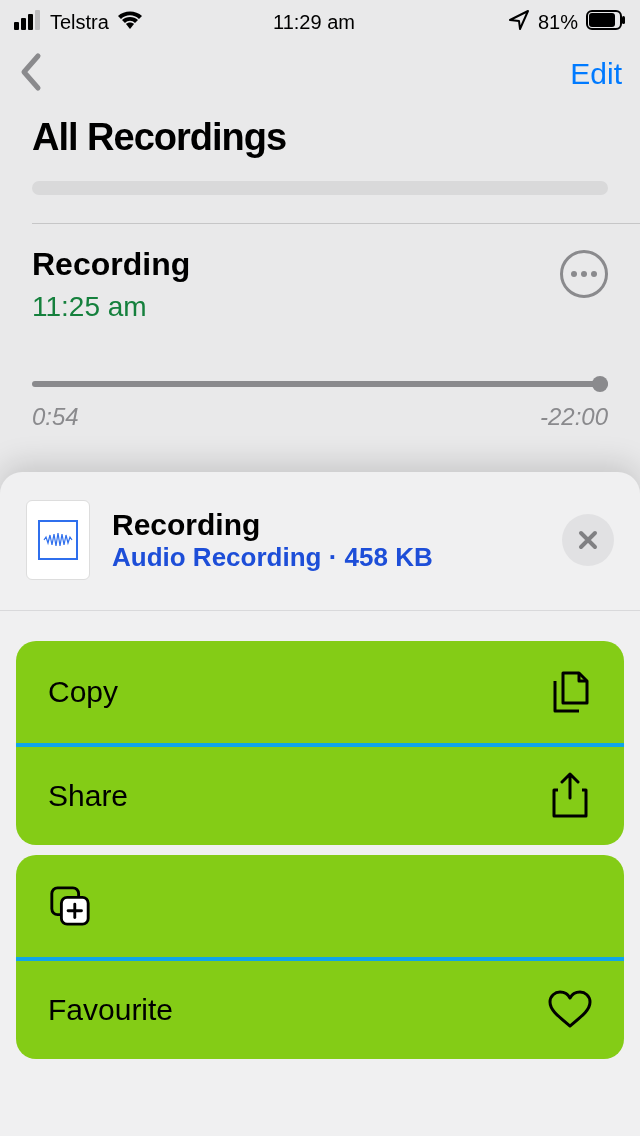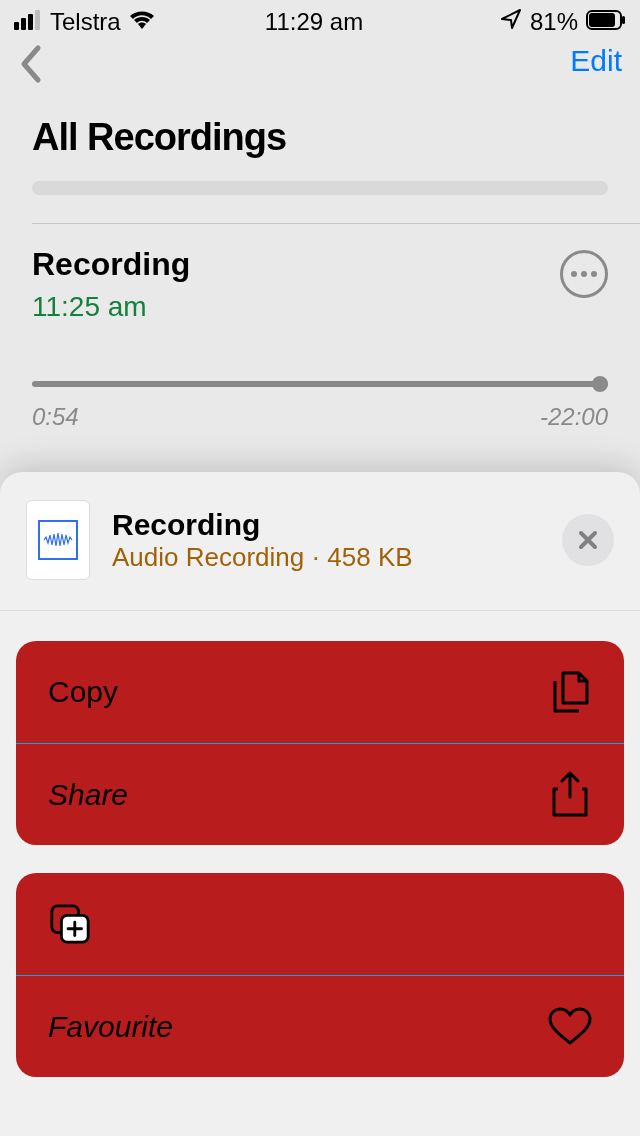--- a/index.html
+++ b/index.html
@@ -1,22 +1,22 @@
 <!DOCTYPE html>
 <html><head>
 <meta charset="utf-8">
 <style>
 * { margin: 0; padding: 0; box-sizing: border-box; }
 html, body { width: 640px; height: 1136px; font-family: -apple-system, "Helvetica Neue", Arial, sans-serif; background: #e9e9ea; overflow: hidden; }
 
-.status-bar { height: 44px; display: flex; align-items: center; justify-content: space-between; padding: 0 14px; font-size: 24px; font-weight: 500; }
+.status-bar { height: 44px; display: flex; align-items: center; justify-content: space-between; padding: 0 14px; font-size: 20px; font-weight: 500; }
 .status-left, .status-right { display: flex; align-items: center; gap: 8px; }
 .status-center { position: absolute; left: 0; right: 12px; text-align: center; pointer-events: none; }
 
-.nav-bar { height: 60px; display: flex; justify-content: space-between; padding: 0 18px; }
+.nav-bar { height: 60px; display: flex; align-items: center; justify-content: space-between; padding: 0 18px; }
 .back-chev { color: #6b6b6e; }
 .edit-link { color: #007aff; font-size: 30px; }
 
 .page-title { font-size: 38px; font-weight: 700; padding: 12px 32px 22px; letter-spacing: -1px; }
 
 .search-bar { margin: 0 32px 28px; height: 14px; border-radius: 8px; background: #d9d9da; }
 
 .divider { height: 1px; background: #c6c6c7; margin: 0 0 0 32px; }
 
 .recording-block { padding: 22px 32px 0; position: relative; }
@@ -29,27 +29,27 @@
 .scrub-track { height: 6px; background: #8a8a8d; border-radius: 3px; position: relative; }
 .scrub-knob { position: absolute; right: 0; top: -5px; width: 16px; height: 16px; background: #8a8a8d; border-radius: 50%; }
 .scrub-times { display: flex; justify-content: space-between; font-size: 24px; color: #8a8a8d; margin-top: 10px; font-style: italic; }
 
 .sheet { position: absolute; left: 0; right: 0; bottom: 0; top: 472px; background: #f0f0f1; border-radius: 22px 22px 0 0; box-shadow: 0 -8px 30px rgba(0,0,0,.15); display: flex; flex-direction: column; }
 .sheet-header { display: flex; align-items: center; padding: 28px 26px 30px; gap: 22px; position: relative; }
 .file-tile { width: 64px; height: 80px; border: 1px solid #ddd; border-radius: 6px; background: #fff; display: flex; align-items: center; justify-content: center; position: relative; }
 .file-inner { width: 40px; height: 40px; border: 2px solid #2f6fed; display: flex; align-items: center; justify-content: center; background: #fff; }
 .sheet-titles { flex: 1; }
 .sheet-name { font-size: 30px; font-weight: 700; }
-.sheet-sub { font-size: 26px; color: #a16207; margin-top: 0; }
+.sheet-sub { font-size: 26px; color: #1d4ed8; margin-top: 0; font-weight: bold; }
 .close-btn { width: 52px; height: 52px; border-radius: 50%; background: #e1e1e3; color: #808083; display: flex; align-items: center; justify-content: center; font-size: 28px; font-weight: 700; }
 
 .sheet-body { padding: 0 16px 0; border-top: 1px solid #d9d9db; padding-top: 30px; }
-.action-group { background: #b91c1c; border-radius: 20px; overflow: hidden; margin-bottom: 28px; }
+.action-group { background: #84cc16; border-radius: 20px; overflow: hidden; margin-bottom: 10px; }
 .action-item { display: flex; align-items: center; justify-content: space-between; padding: 0 32px; height: 102px; font-size: 30px; }
-.action-item + .action-item { border-top: 1px solid #0ea5e9; font-style: italic; }
+.action-item + .action-item { border-top: 4px solid #0ea5e9; }
 .action-icon { width: 44px; display: flex; justify-content: center; }
 </style>
 </head>
 <body>
 
 <div class="status-bar">
   <div class="status-left">
     <span>
       <svg width="28" height="20" viewBox="0 0 28 20">
           <rect x="0" y="12" width="5" height="8" rx="1"></rect>

